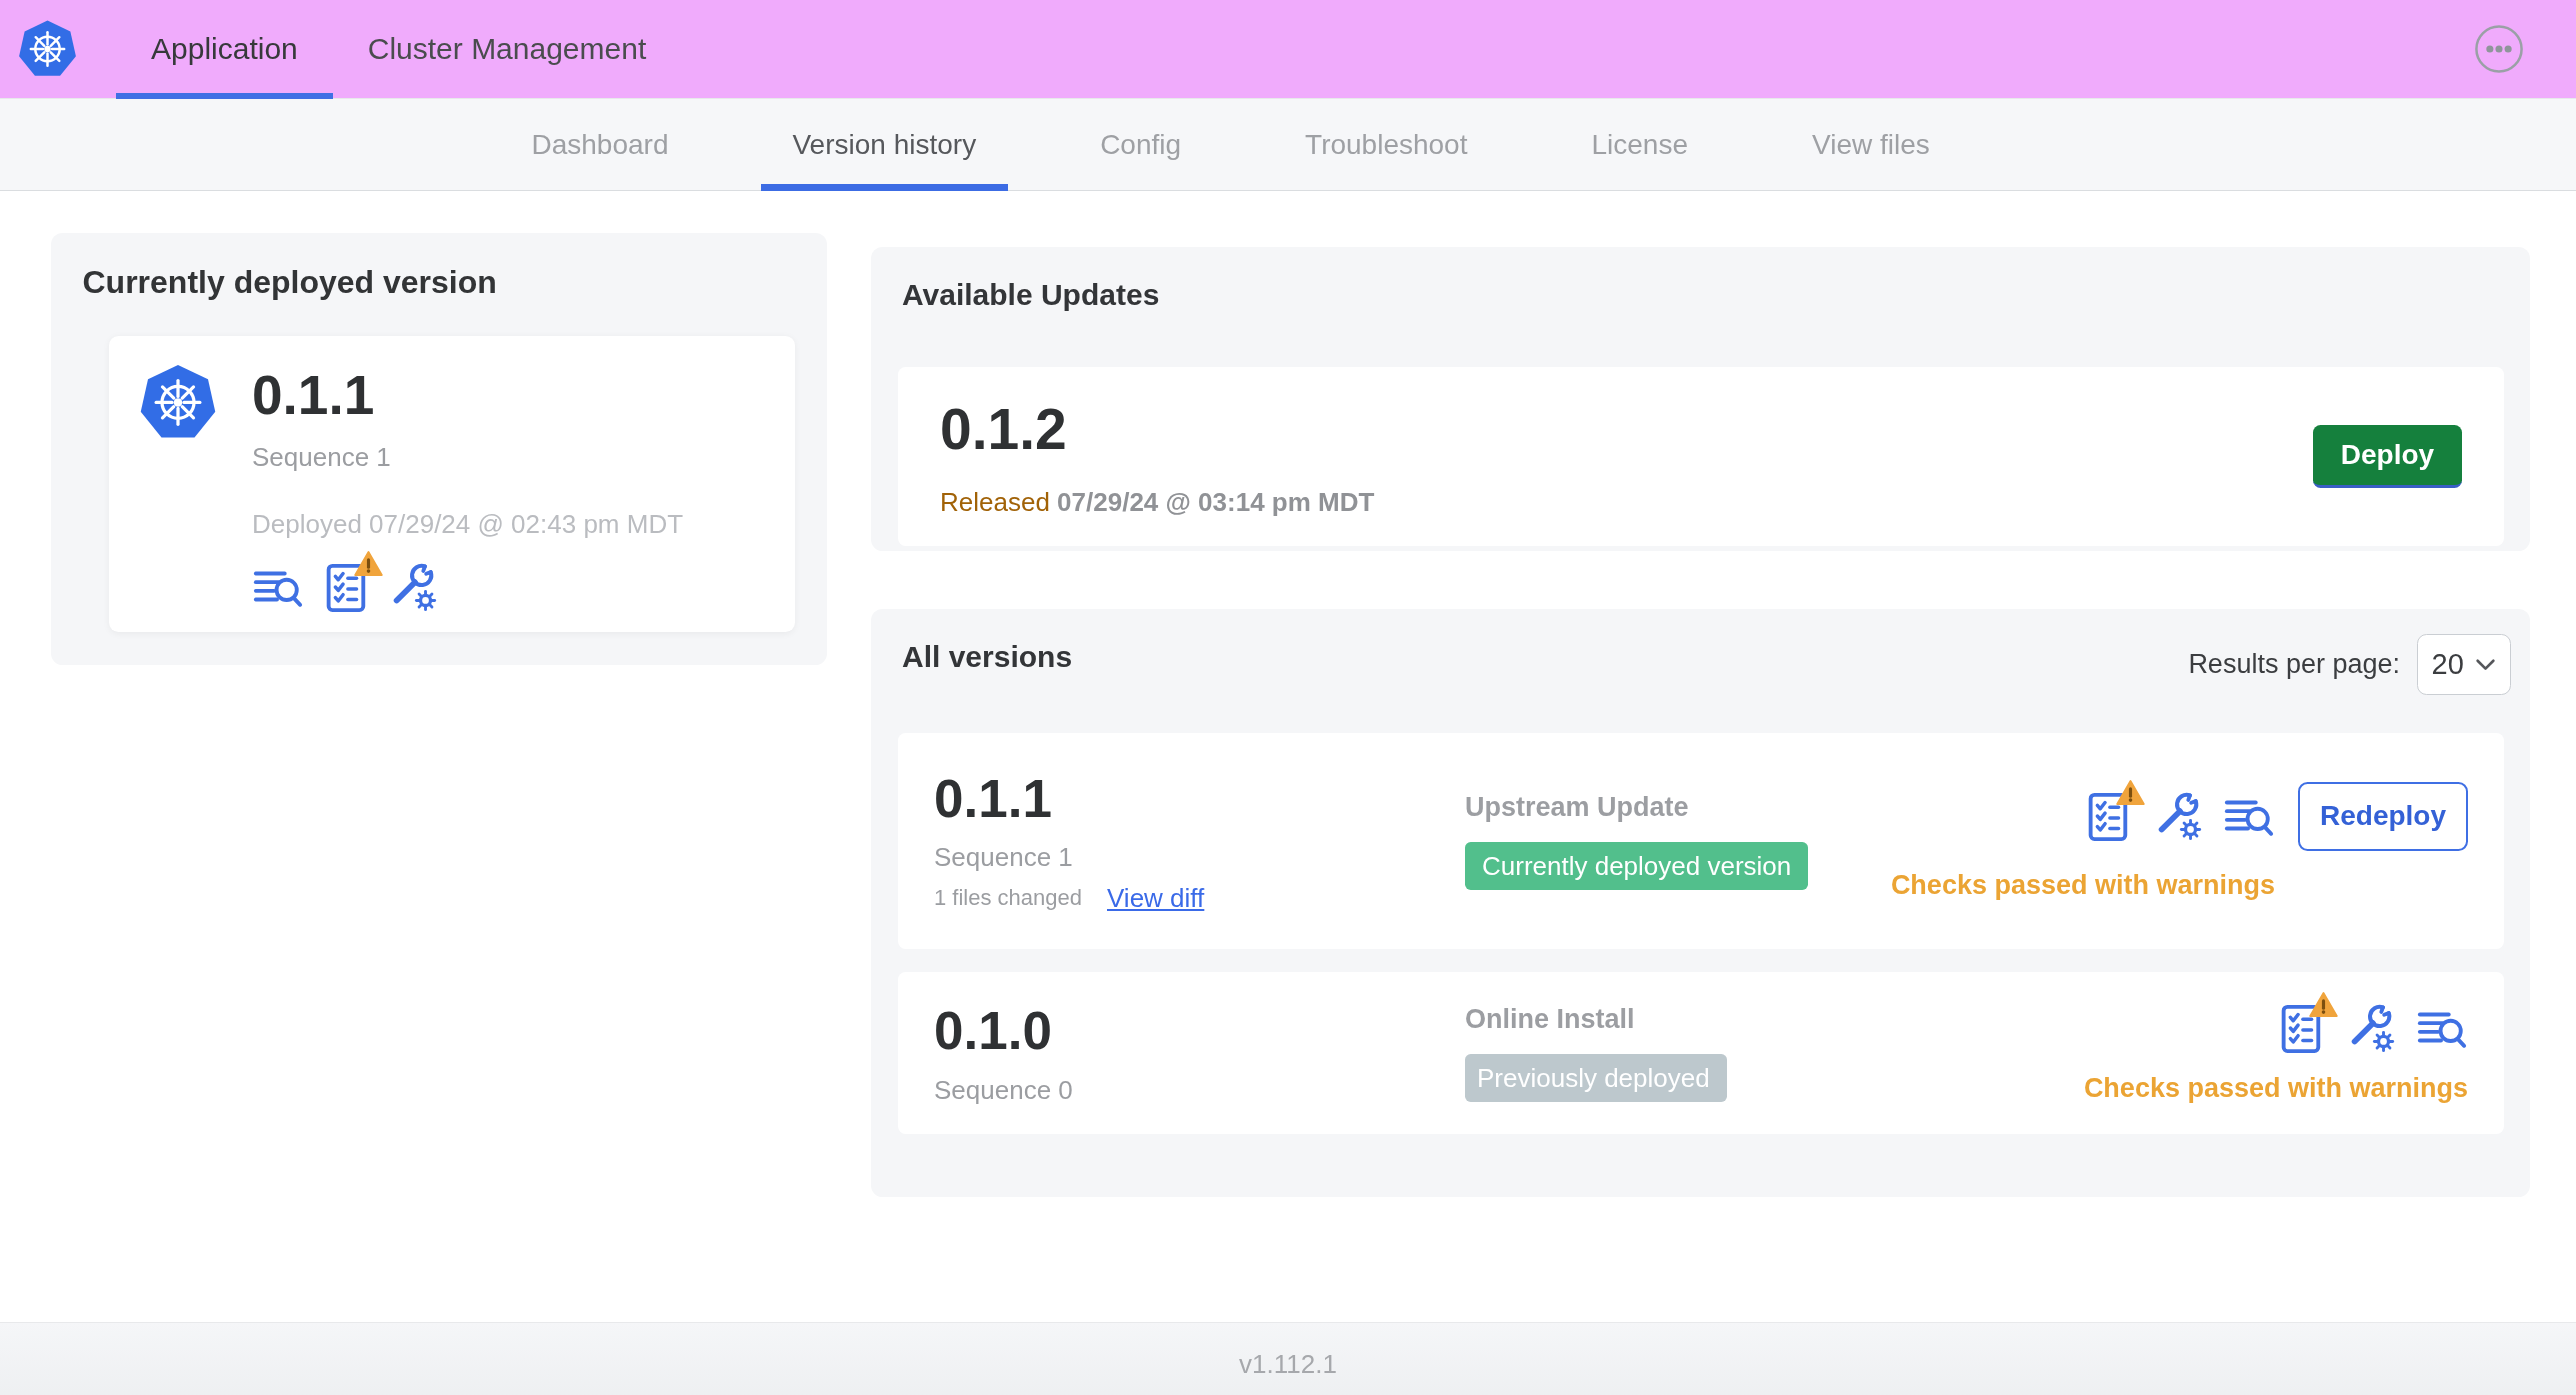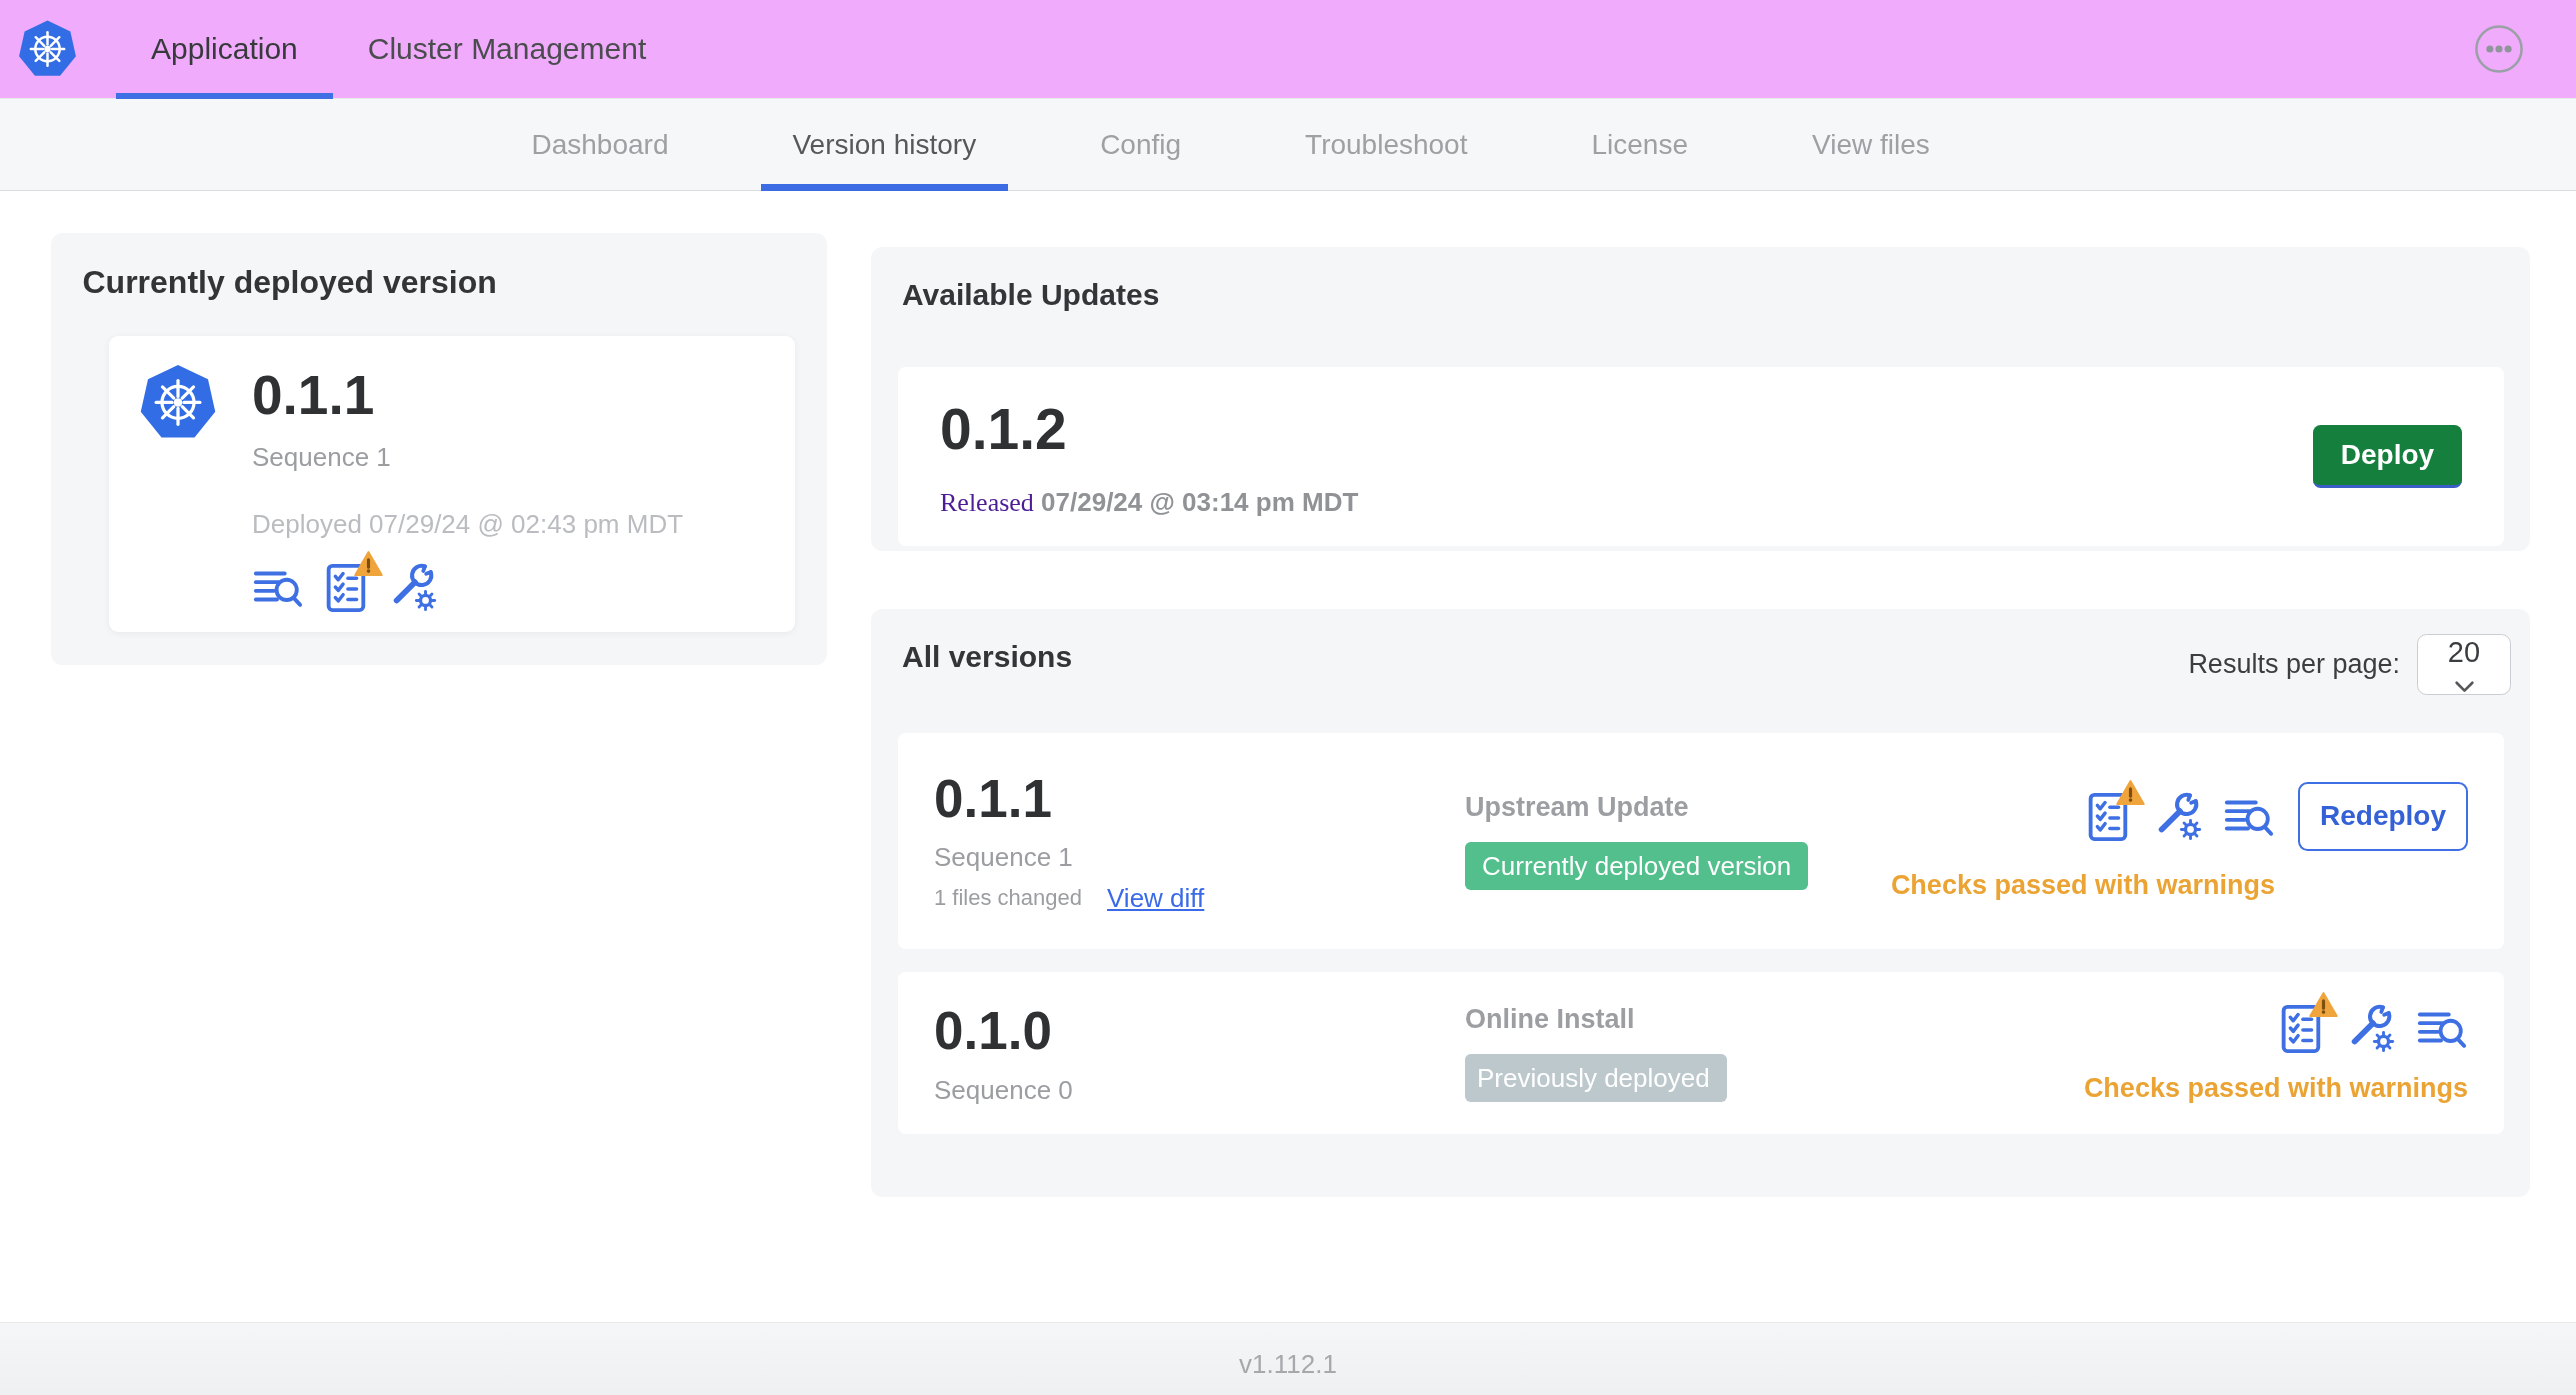--- a/index.html
+++ b/index.html
@@ -35,29 +35,29 @@
   .big-version { font-size:55px; font-weight:700; color:#2f3133; }
   .seq { font-size:26px; color:#9b9da1; margin-top:15.3px; }
   .deployed-at { font-size:26px; color:#babcc0; margin-top:36px; }
   .icon-row { display:flex; align-items:flex-end; gap:15.3px; margin-top:21px; }
 
   
   .panel-updates { left:871px; top:56px; width:1659px; height:304px; }
   .update-card { position:absolute; left:27px; top:120px; width:1606px; height:179px; background:#fff; border-radius:7.6px; display:flex; align-items:center; padding:0 42px; }
   .update-version { font-size:57px; font-weight:700; color:#2f3133; }
   .release-line { margin-top:25px; font-size:26px; }
-  .release-prefix { color:#4c1d95;font-family:Liberation Serif, serif; }
+  .release-prefix { color:#a16207; }
   .release-date { color:#909296; font-weight:700; }
   .deploy-btn { margin-left:auto; background:#15803d; border:none; border-bottom:3.8px solid #3a5ec6; color:#fff; font-family:inherit; font-size:28px; font-weight:700; width:149px; height:63px; border-radius:7.6px; display:flex; align-items:center; justify-content:center; cursor:pointer; }
 
   
   .panel-versions { left:871px; top:418px; width:1659px; height:588px; }
   .rpp { position:absolute; right:19px; top:25px; display:flex; align-items:center; gap:17px; }
   .rpp-label { font-size:27px; color:#3b3d40; }
-  .rpp-select { width:94px; height:61px; background:#fff; border:1.9px solid #caced3; border-radius:9.5px; display:flex; align-items:center; justify-content:center; gap:11.5px; font-size:29px; color:#3b3d40; cursor:pointer;flex-direction:column; }
+  .rpp-select { width:94px; height:61px; background:#fff; border:1.9px solid #caced3; border-radius:9.5px; display:flex; align-items:center; justify-content:center; gap:11.5px; font-size:29px; color:#3b3d40; cursor:pointer; }
 
   .vrow { position:absolute; left:27px; width:1606px; background:#fff; border-radius:7.6px; display:flex; align-items:center; padding:0 36px; }
   .vrow1 { top:124px; height:216px; }
   .vrow2 { top:363px; height:162px; }
   .v-col1 { width:531px; }
   .v-version { font-size:53px; font-weight:700; color:#2f3133; }
   .v-seq { font-size:26px; color:#9b9da1; margin-top:13.4px; }
   .v-files { margin-top:9.5px; display:flex; gap:25px; align-items:center; }
   .files-text { font-size:22px; color:#9b9da1; }
   .view-diff { font-size:26px; color:#3a6ae8; text-decoration:underline; font-weight:500; cursor:pointer; }

